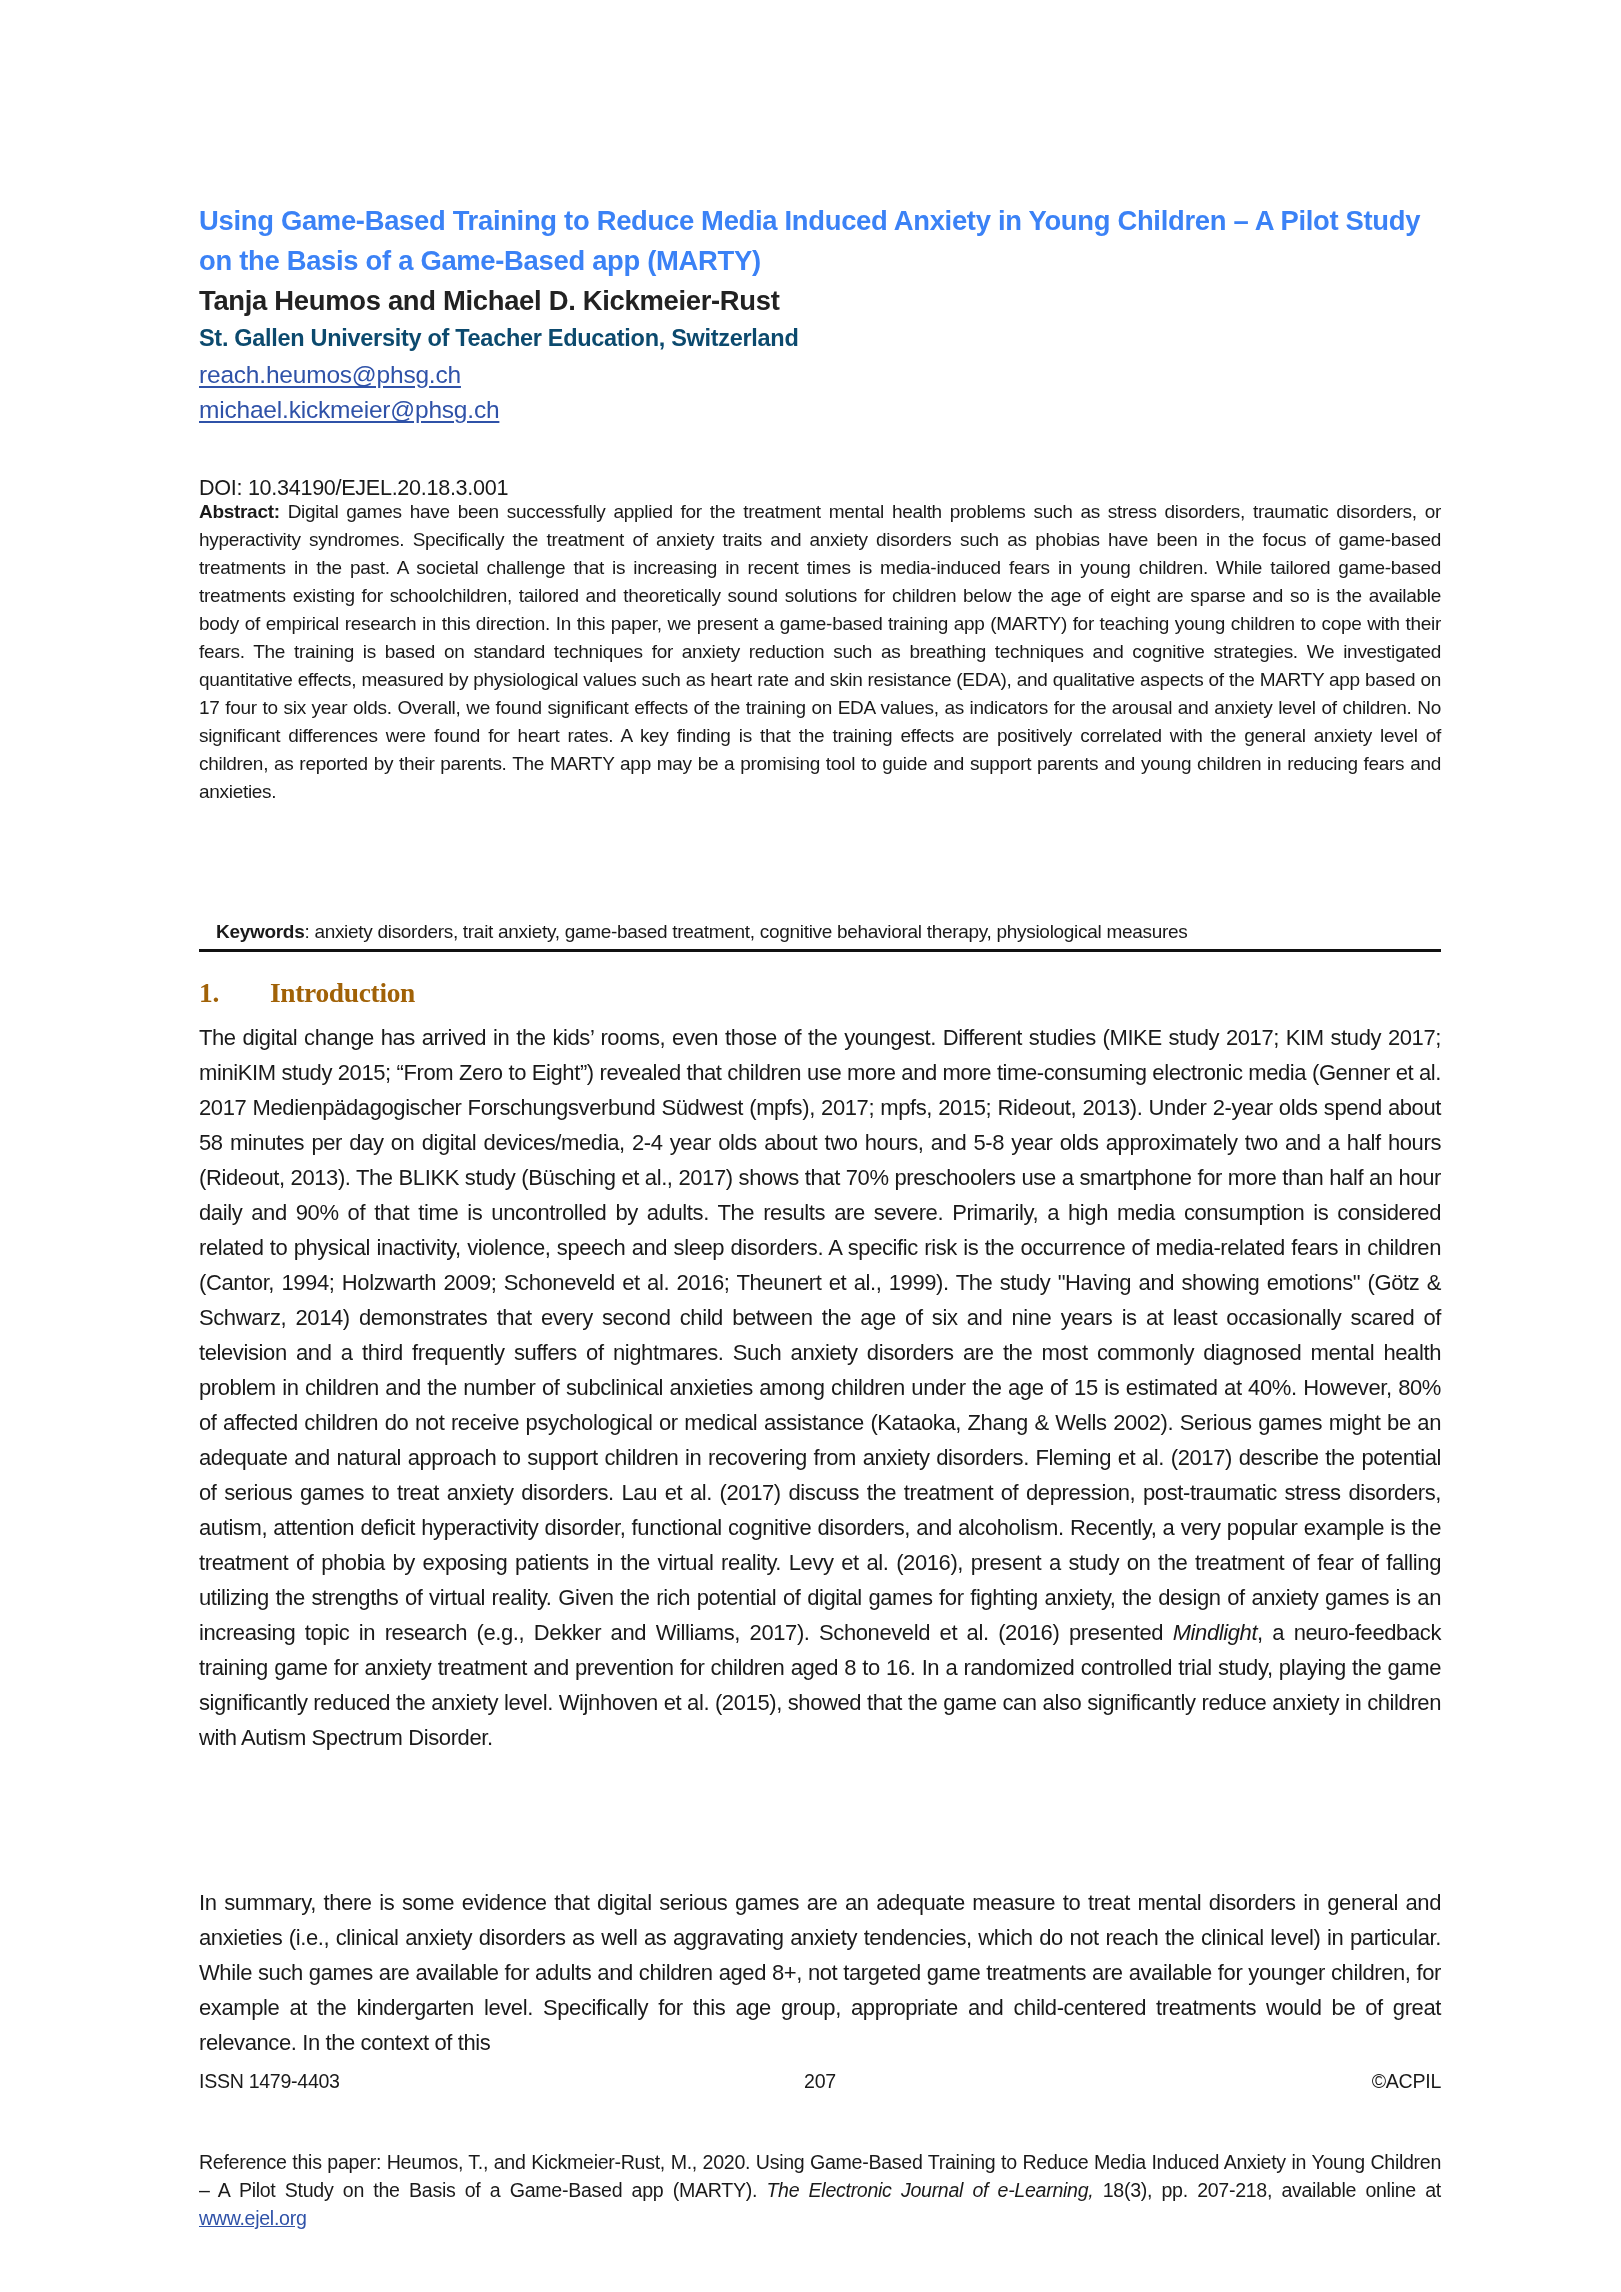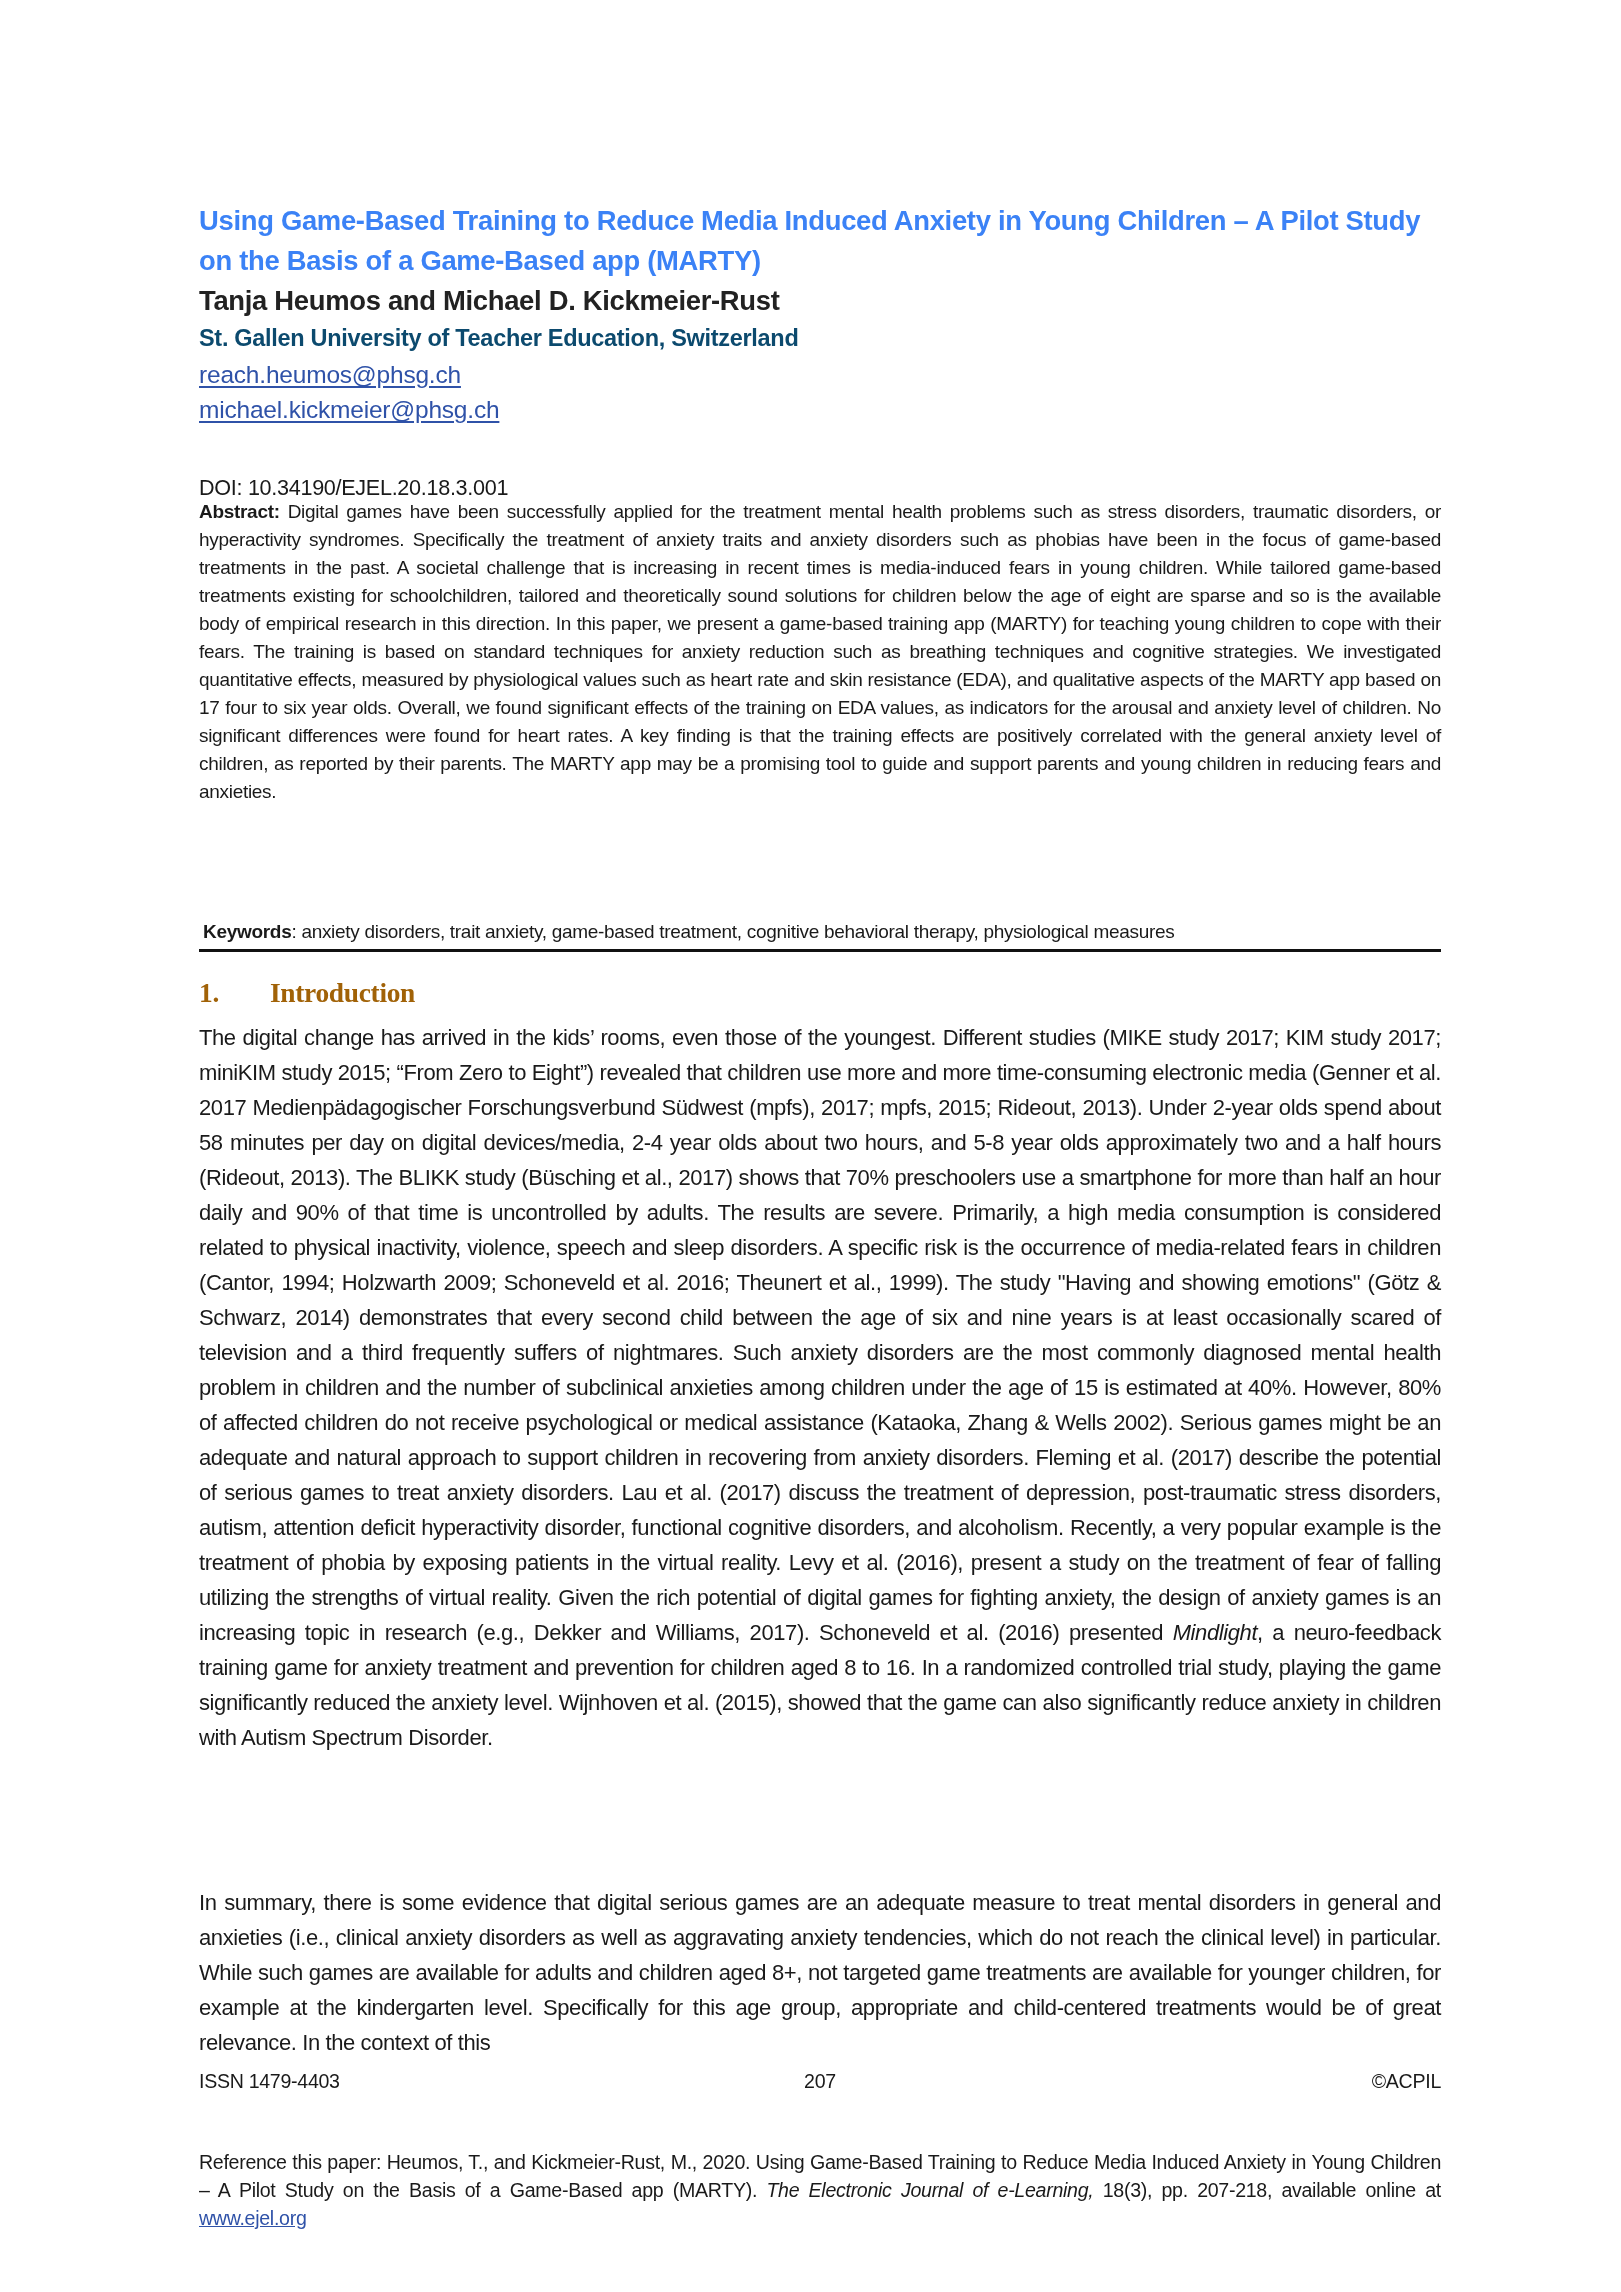--- a/index.html
+++ b/index.html
@@ -13,21 +13,21 @@
   .affil { position: absolute; top: 321px; left: 0; font-weight: bold; font-size: 23.5px;
            line-height: 35px; letter-spacing: -0.3px; color: #0c4a6e; }
   .email { position: absolute; left: 0; font-size: 24.5px; line-height: 35px; color: #2f52a8;
            text-decoration: underline; text-underline-offset: 2.9px; letter-spacing: -0.2px; }
   .email1 { top: 357px; }
   .email2 { top: 392px; text-decoration: underline; }
   .doi { position: absolute; top: 429px; left: 0; font-size: 21.6px; line-height: 33px; letter-spacing: -0.3px; margin-top: 42px; }
   .abstract { position: absolute; top: 498px; left: 0; width: 1242px; font-size: 19px;
               line-height: 28px; text-align: justify; letter-spacing: -0.3px; }
   .abstract b, .keywords b { font-weight: bold; }
-  .keywords { position: absolute; top: 918px; left: 4px; width: 1242px; font-size: 19px;
+  .keywords { position: absolute; top: 918px; left: 17px; width: 1242px; font-size: 19px;
               line-height: 27.4px; letter-spacing: -0.3px; }
   .rule { position: absolute; top: 949px; left: 0; width: 1242px; height: 2.9px; background: #111; }
   .h1 { position: absolute; top: 974px; left: 0; font-size: 27.4px; font-weight: bold;
         line-height: 39px; color: #a16207; letter-spacing: -0.3px; font-family: Liberation Serif, serif; }
   .h1 .num { display: inline-block; width: 71px; }
   .intro { position: absolute; left: 0; width: 1242px; font-size: 22px; line-height: 35px;
            text-align: justify; letter-spacing: -0.4px; }
   .intro1 { top: 1020px; }
   .intro2 { top: 1885px; }
   .footer { position: absolute; top: 2068px; left: 0; width: 1242px; font-size: 19.6px; line-height: 27.4px;

